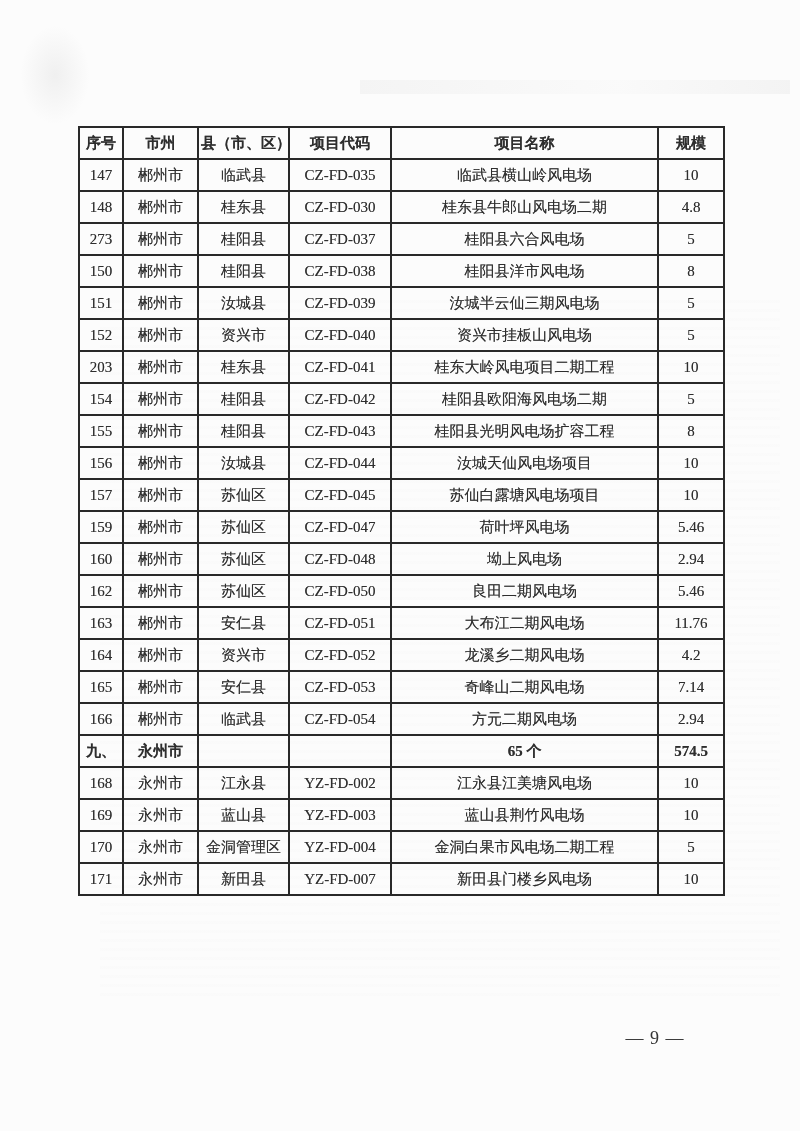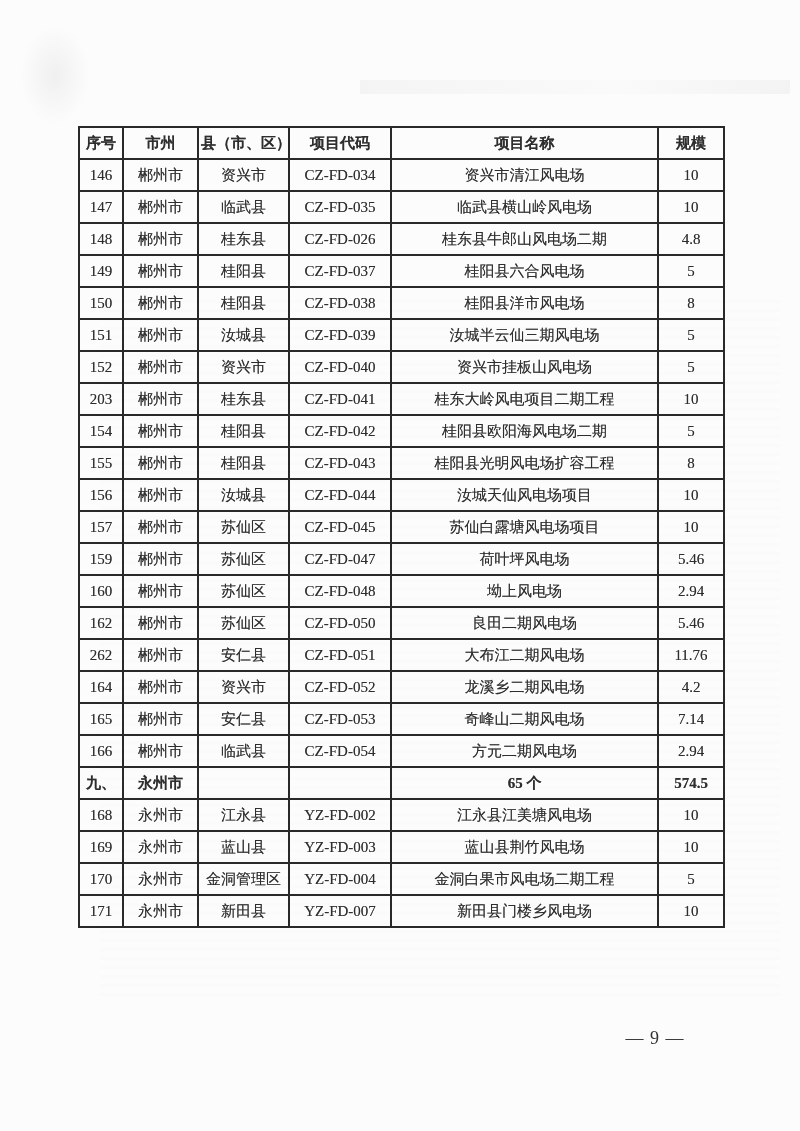--- a/index.html
+++ b/index.html
@@ -80,45 +80,37 @@
       <th>序号</th>
       <th>市州</th>
       <th>县（市、区）</th>
       <th>项目代码</th>
       <th>项目名称</th>
       <th>规模</th>
     </tr>
   </thead>
   <tbody>
       <tr>
-        <td>146</td>
-        <td>郴州市</td>
-        <td>资兴市</td>
-        <td>CZ-FD-034</td>
-        <td>资兴市清江风电场</td>
-        <td>10</td>
-      </tr>
-      <tr>
         <td>147</td>
         <td>郴州市</td>
         <td>临武县</td>
         <td>CZ-FD-035</td>
         <td>临武县横山岭风电场</td>
         <td>10</td>
       </tr>
       <tr>
         <td>148</td>
         <td>郴州市</td>
         <td>桂东县</td>
-        <td>CZ-FD-026</td>
+        <td>CZ-FD-030</td>
         <td>桂东县牛郎山风电场二期</td>
         <td>4.8</td>
       </tr>
       <tr>
-        <td>149</td>
+        <td>273</td>
         <td>郴州市</td>
         <td>桂阳县</td>
         <td>CZ-FD-037</td>
         <td>桂阳县六合风电场</td>
         <td>5</td>
       </tr>
       <tr>
         <td>150</td>
         <td>郴州市</td>
         <td>桂阳县</td>
@@ -200,21 +192,21 @@
       </tr>
       <tr>
         <td>162</td>
         <td>郴州市</td>
         <td>苏仙区</td>
         <td>CZ-FD-050</td>
         <td>良田二期风电场</td>
         <td>5.46</td>
       </tr>
       <tr>
-        <td>262</td>
+        <td>163</td>
         <td>郴州市</td>
         <td>安仁县</td>
         <td>CZ-FD-051</td>
         <td>大布江二期风电场</td>
         <td>11.76</td>
       </tr>
       <tr>
         <td>164</td>
         <td>郴州市</td>
         <td>资兴市</td>

